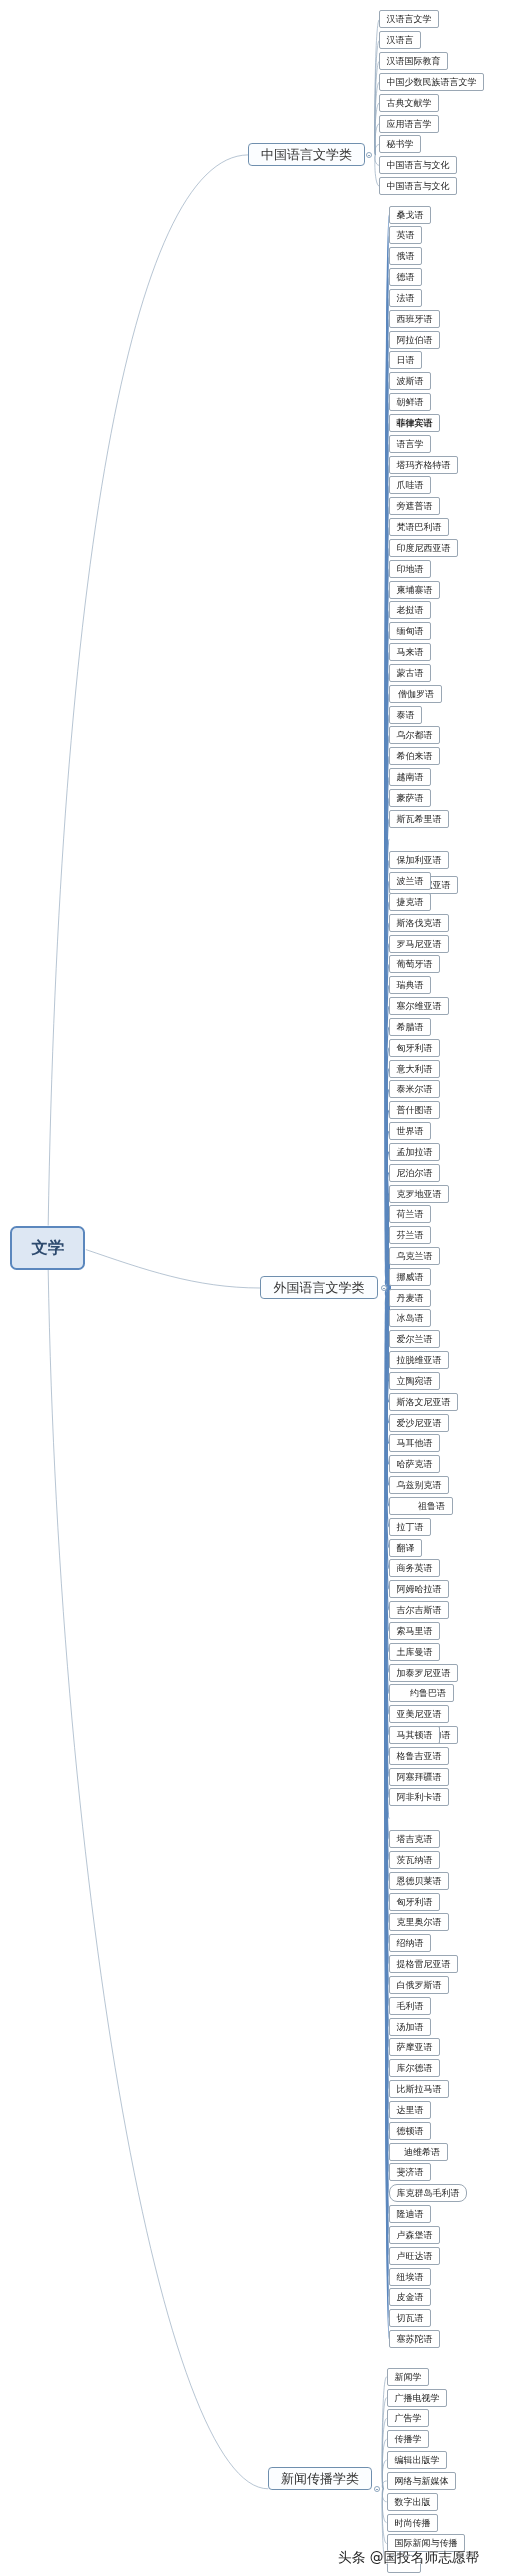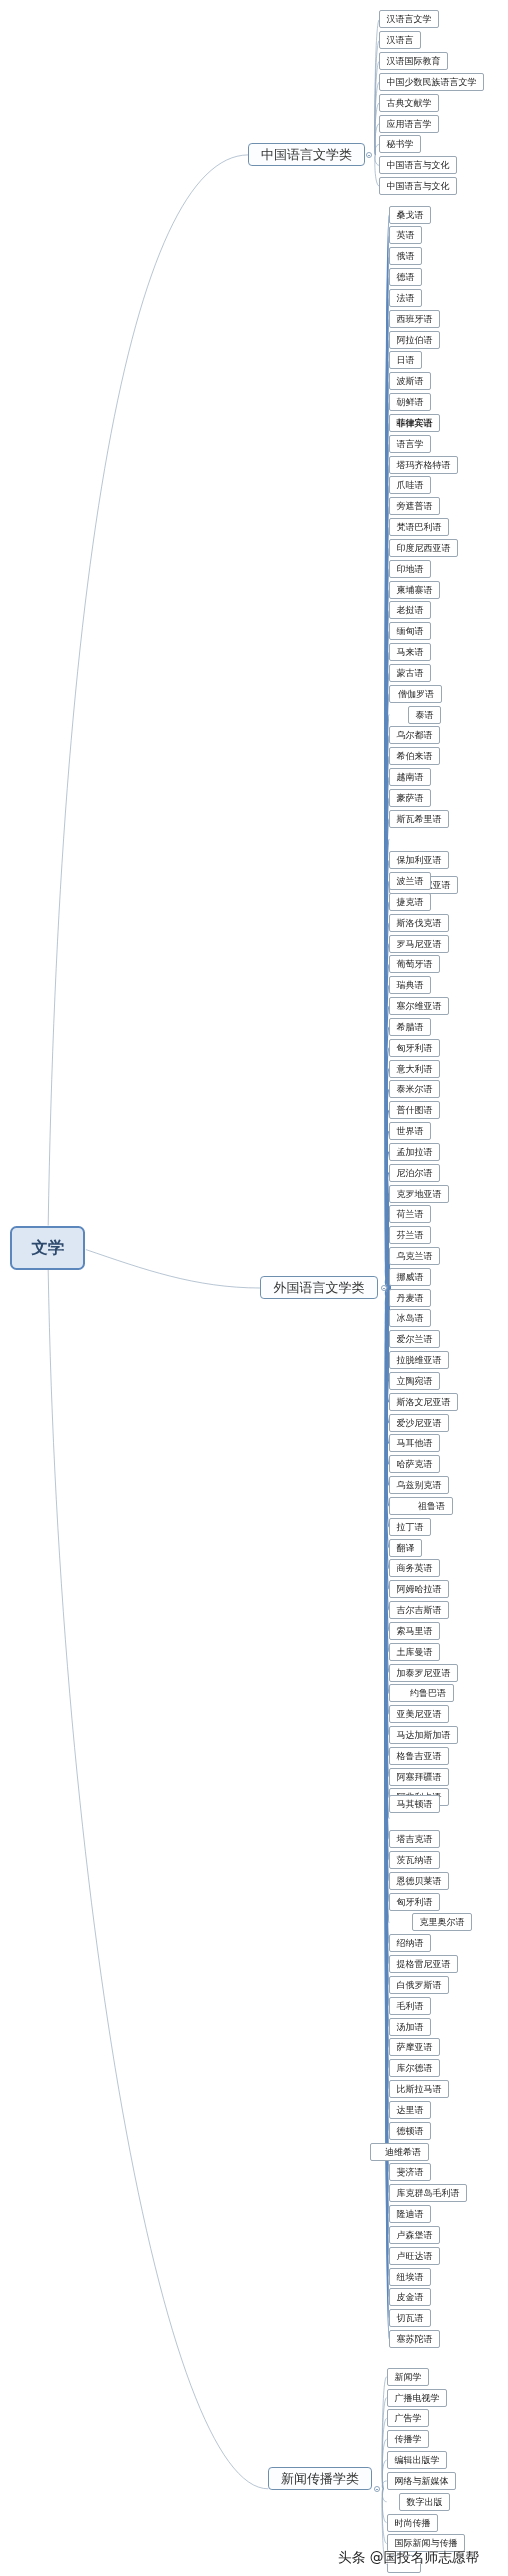--- a/index.html
+++ b/index.html
@@ -193,21 +193,21 @@
       <div class="leaf" style="left: 389px; top: 497px;">旁遮普语</div>
       <div class="leaf" style="left: 389px; top: 518px;">梵语巴利语</div>
       <div class="leaf" style="left: 389px; top: 539px;">印度尼西亚语</div>
       <div class="leaf" style="left: 389px; top: 560px;">印地语</div>
       <div class="leaf" style="left: 389px; top: 581px;">柬埔寨语</div>
       <div class="leaf" style="left: 389px; top: 601px;">老挝语</div>
       <div class="leaf" style="left: 389px; top: 622px;">缅甸语</div>
       <div class="leaf" style="left: 389px; top: 643px;">马来语</div>
       <div class="leaf" style="left: 389px; top: 664px;">蒙古语</div>
       <div class="leaf" style="left: 389px; top: 685px; padding-left: 8px;">僧伽罗语</div>
-      <div class="leaf" style="left: 408px; top: 706px;">泰语</div>
+      <div class="leaf" style="left: 389px; top: 706px;">泰语</div>
       <div class="leaf" style="left: 389px; top: 726px;">乌尔都语</div>
       <div class="leaf" style="left: 389px; top: 747px;">希伯来语</div>
       <div class="leaf" style="left: 389px; top: 768px;">越南语</div>
       <div class="leaf" style="left: 389px; top: 789px;">豪萨语</div>
       <div class="leaf" style="left: 389px; top: 810px;">斯瓦希里语</div>
       <div class="leaf" style="left: 389px; top: 876px;">阿尔巴尼亚语</div>
       <div class="leaf" style="left: 389px; top: 851px;">保加利亚语</div>
       <div class="leaf" style="left: 389px; top: 872px;">波兰语</div>
       <div class="leaf" style="left: 389px; top: 893px;">捷克语</div>
       <div class="leaf" style="left: 389px; top: 914px;">斯洛伐克语</div>
@@ -246,55 +246,55 @@
       <div class="leaf" style="left: 389px; top: 1601px;">吉尔吉斯语</div>
       <div class="leaf" style="left: 389px; top: 1622px;">索马里语</div>
       <div class="leaf" style="left: 389px; top: 1643px;">土库曼语</div>
       <div class="leaf" style="left: 389px; top: 1664px;">加泰罗尼亚语</div>
       <div class="leaf" style="left: 389px; top: 1684px; padding-left: 20px;">约鲁巴语</div>
       <div class="leaf" style="left: 389px; top: 1705px;">亚美尼亚语</div>
       <div class="leaf" style="left: 389px; top: 1726px;">马达加斯加语</div>
       <div class="leaf" style="left: 389px; top: 1747px;">格鲁吉亚语</div>
       <div class="leaf" style="left: 389px; top: 1768px;">阿塞拜疆语</div>
       <div class="leaf" style="left: 389px; top: 1788px;">阿非利卡语</div>
-      <div class="leaf" style="left: 389px; top: 1795px;">马其顿语</div>
+      <div class="leaf" style="left: 389px; top: 1726px;">马其顿语</div>
       <div class="leaf" style="left: 389px; top: 1830px;">塔吉克语</div>
       <div class="leaf" style="left: 389px; top: 1851px;">茨瓦纳语</div>
       <div class="leaf" style="left: 389px; top: 1872px;">恩德贝莱语</div>
       <div class="leaf" style="left: 389px; top: 1893px;">匈牙利语</div>
-      <div class="leaf" style="left: 412px; top: 1913px;">克里奥尔语</div>
+      <div class="leaf" style="left: 389px; top: 1913px;">克里奥尔语</div>
       <div class="leaf" style="left: 389px; top: 1934px;">绍纳语</div>
       <div class="leaf" style="left: 389px; top: 1955px;">提格雷尼亚语</div>
       <div class="leaf" style="left: 389px; top: 1976px;">白俄罗斯语</div>
       <div class="leaf" style="left: 389px; top: 1997px;">毛利语</div>
       <div class="leaf" style="left: 389px; top: 2018px;">汤加语</div>
       <div class="leaf" style="left: 389px; top: 2038px;">萨摩亚语</div>
       <div class="leaf" style="left: 389px; top: 2059px;">库尔德语</div>
       <div class="leaf" style="left: 389px; top: 2080px;">比斯拉马语</div>
       <div class="leaf" style="left: 389px; top: 2101px;">达里语</div>
       <div class="leaf" style="left: 389px; top: 2122px;">德顿语</div>
-      <div class="leaf" style="left: 370px; top: 2143px; padding-left: 14px;">迪维希语</div>
+      <div class="leaf" style="left: 389px; top: 2143px; padding-left: 14px;">迪维希语</div>
       <div class="leaf" style="left: 389px; top: 2163px;">斐济语</div>
-      <div class="leaf" style="left: 389px; top: 2184px;">库克群岛毛利语</div>
+      <div class="leaf" style="left: 389px; top: 2184px; border-radius: 8px;">库克群岛毛利语</div>
       <div class="leaf" style="left: 389px; top: 2205px;">隆迪语</div>
       <div class="leaf" style="left: 389px; top: 2226px;">卢森堡语</div>
       <div class="leaf" style="left: 389px; top: 2247px;">卢旺达语</div>
       <div class="leaf" style="left: 389px; top: 2268px;">纽埃语</div>
       <div class="leaf" style="left: 389px; top: 2288px;">皮金语</div>
       <div class="leaf" style="left: 389px; top: 2309px;">切瓦语</div>
       <div class="leaf" style="left: 389px; top: 2330px;">塞苏陀语</div>
     </div>
   <div id="leaves2">
       <div class="leaf" style="left: 387px; top: 2368px;">新闻学</div>
       <div class="leaf" style="left: 387px; top: 2389px;">广播电视学</div>
       <div class="leaf" style="left: 387px; top: 2409px;">广告学</div>
       <div class="leaf" style="left: 387px; top: 2430px;">传播学</div>
       <div class="leaf" style="left: 387px; top: 2451px;">编辑出版学</div>
       <div class="leaf" style="left: 387px; top: 2472px;">网络与新媒体</div>
-      <div class="leaf" style="left: 399px; top: 2493px; text-align: center;">数字出版</div>
+      <div class="leaf" style="left: 387px; top: 2493px; text-align: center;">数字出版</div>
       <div class="leaf" style="left: 387px; top: 2514px;">时尚传播</div>
       <div class="leaf" style="left: 387px; top: 2534px;">国际新闻与传播</div>
       <div class="leaf" style="left: 387px; top: 2555px; width: 34px;"></div>
     </div>
 
   <div class="watermark">头条 @国投名师志愿帮</div>
 </div>
 
 
 </body></html>

